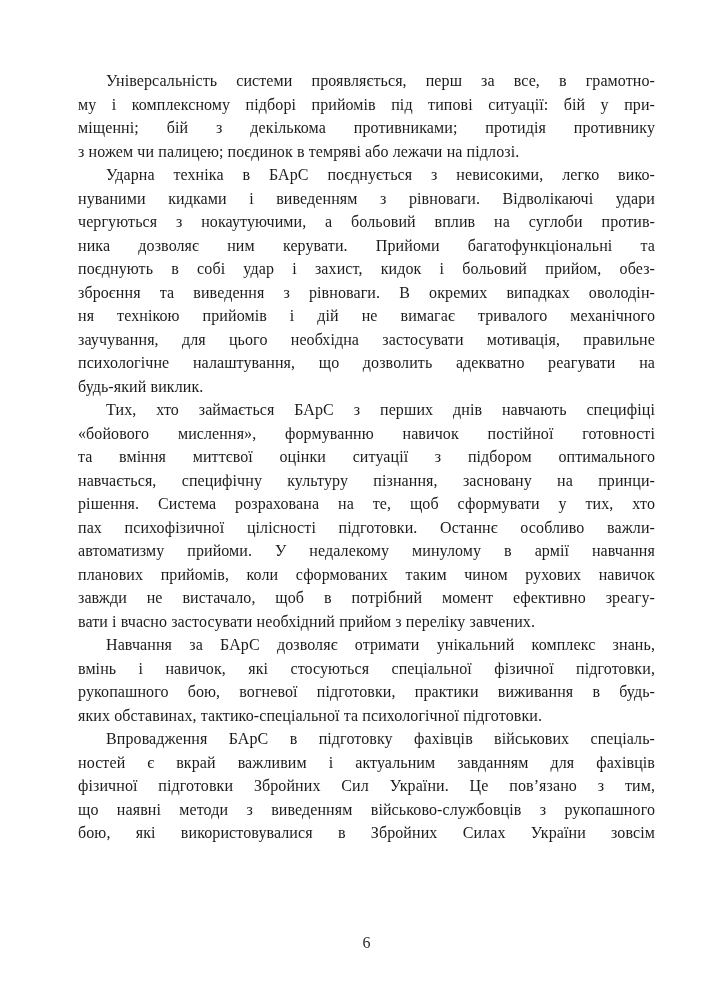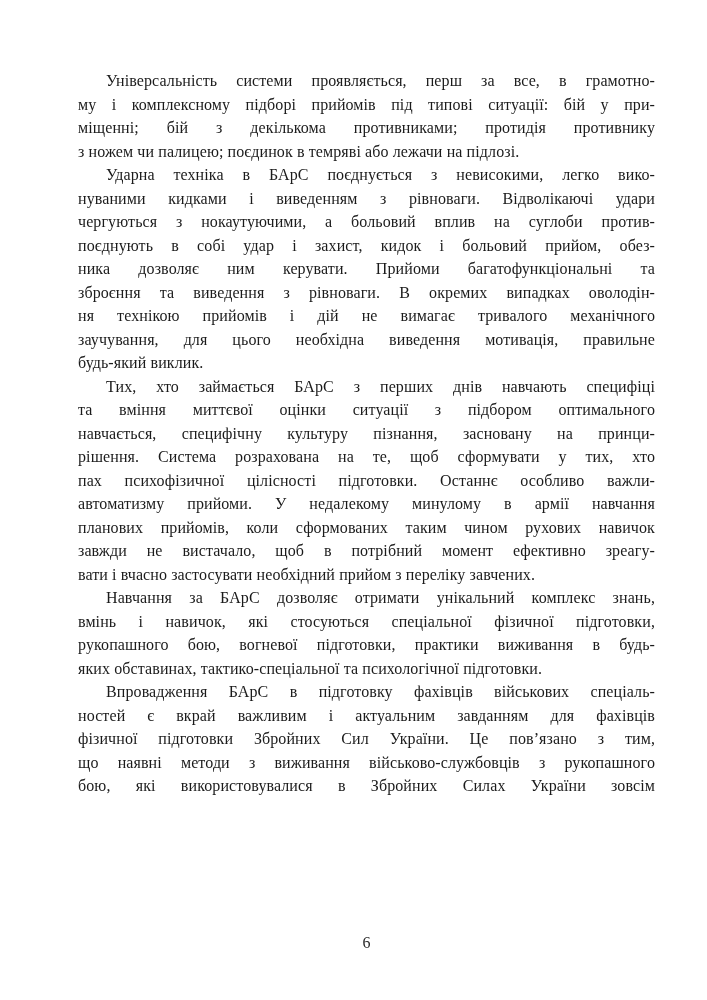--- a/index.html
+++ b/index.html
@@ -69,49 +69,51 @@
   <div class="para">
         <div class="line first">Універсальність системи проявляється, перш за все, в грамотно-</div>
         <div class="line">му і комплексному підборі прийомів під типові ситуації: бій у при-</div>
         <div class="line">міщенні; бій з декількома противниками; протидія противнику</div>
         <div class="line lastleft">з ножем чи палицею; поєдинок в темряві або лежачи на підлозі.</div>
       </div>
       <div class="para">
         <div class="line first">Ударна техніка в БАрС поєднується з невисокими, легко вико-</div>
         <div class="line">нуваними кидками і виведенням з рівноваги. Відволікаючі удари</div>
         <div class="line">чергуються з нокаутуючими, а больовий вплив на суглоби против-</div>
+        <div class="line">ника дозволяє ним керувати. Прийоми багатофункціональні та</div>
         <div class="line">поєднують в собі удар і захист, кидок і больовий прийом, обез-</div>
-        <div class="line">ника дозволяє ним керувати. Прийоми багатофункціональні та</div>
         <div class="line">зброєння та виведення з рівноваги. В окремих випадках оволодін-</div>
         <div class="line">ня технікою прийомів і дій не вимагає тривалого механічного</div>
-        <div class="line">заучування, для цього необхідна виведення мотивація, правильне</div>
+        <div class="line">заучування, для цього необхідна застосувати мотивація, правильне</div>
+        <div class="line">психологічне налаштування, що дозволить адекватно реагувати на</div>
         <div class="line lastleft">будь-який виклик.</div>
       </div>
       <div class="para">
         <div class="line first">Тих, хто займається БАрС з перших днів навчають специфіці</div>
+        <div class="line">«бойового мислення», формуванню навичок постійної готовності</div>
         <div class="line">та вміння миттєвої оцінки ситуації з підбором оптимального</div>
         <div class="line">навчається, специфічну культуру пізнання, засновану на принци-</div>
         <div class="line">рішення. Система розрахована на те, щоб сформувати у тих, хто</div>
         <div class="line">пах психофізичної цілісності підготовки. Останнє особливо важли-</div>
         <div class="line">автоматизму прийоми. У недалекому минулому в армії навчання</div>
         <div class="line">планових прийомів, коли сформованих таким чином рухових навичок</div>
         <div class="line">завжди не вистачало, щоб в потрібний момент ефективно зреагу-</div>
         <div class="line lastleft">вати і вчасно застосувати необхідний прийом з переліку завчених.</div>
       </div>
       <div class="para">
         <div class="line first">Навчання за БАрС дозволяє отримати унікальний комплекс знань,</div>
         <div class="line">вмінь і навичок, які стосуються спеціальної фізичної підготовки,</div>
         <div class="line">рукопашного бою, вогневої підготовки, практики виживання в будь-</div>
         <div class="line lastleft">яких обставинах, тактико-спеціальної та психологічної підготовки.</div>
       </div>
       <div class="para">
         <div class="line first">Впровадження БАрС в підготовку фахівців військових спеціаль-</div>
         <div class="line">ностей є вкрай важливим і актуальним завданням для фахівців</div>
         <div class="line">фізичної підготовки Збройних Сил України. Це пов’язано з тим,</div>
-        <div class="line">що наявні методи з виживання військово-службовців з рукопашного</div>
+        <div class="line">що наявні методи з виведенням військово-службовців з рукопашного</div>
         <div class="line">бою, які використовувалися в Збройних Силах України зовсім</div>
       </div>
     </main>
 
   <footer class="page-footer">
     <span class="page-number">6</span>
   </footer>
 
 </div>
 

